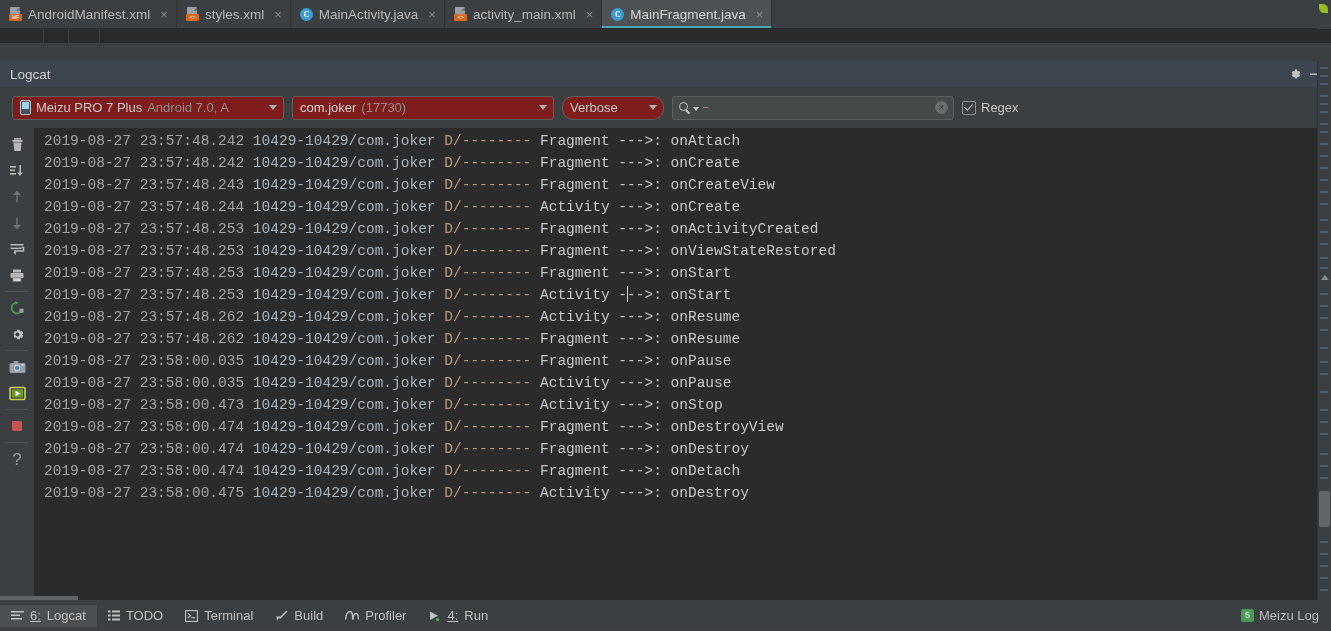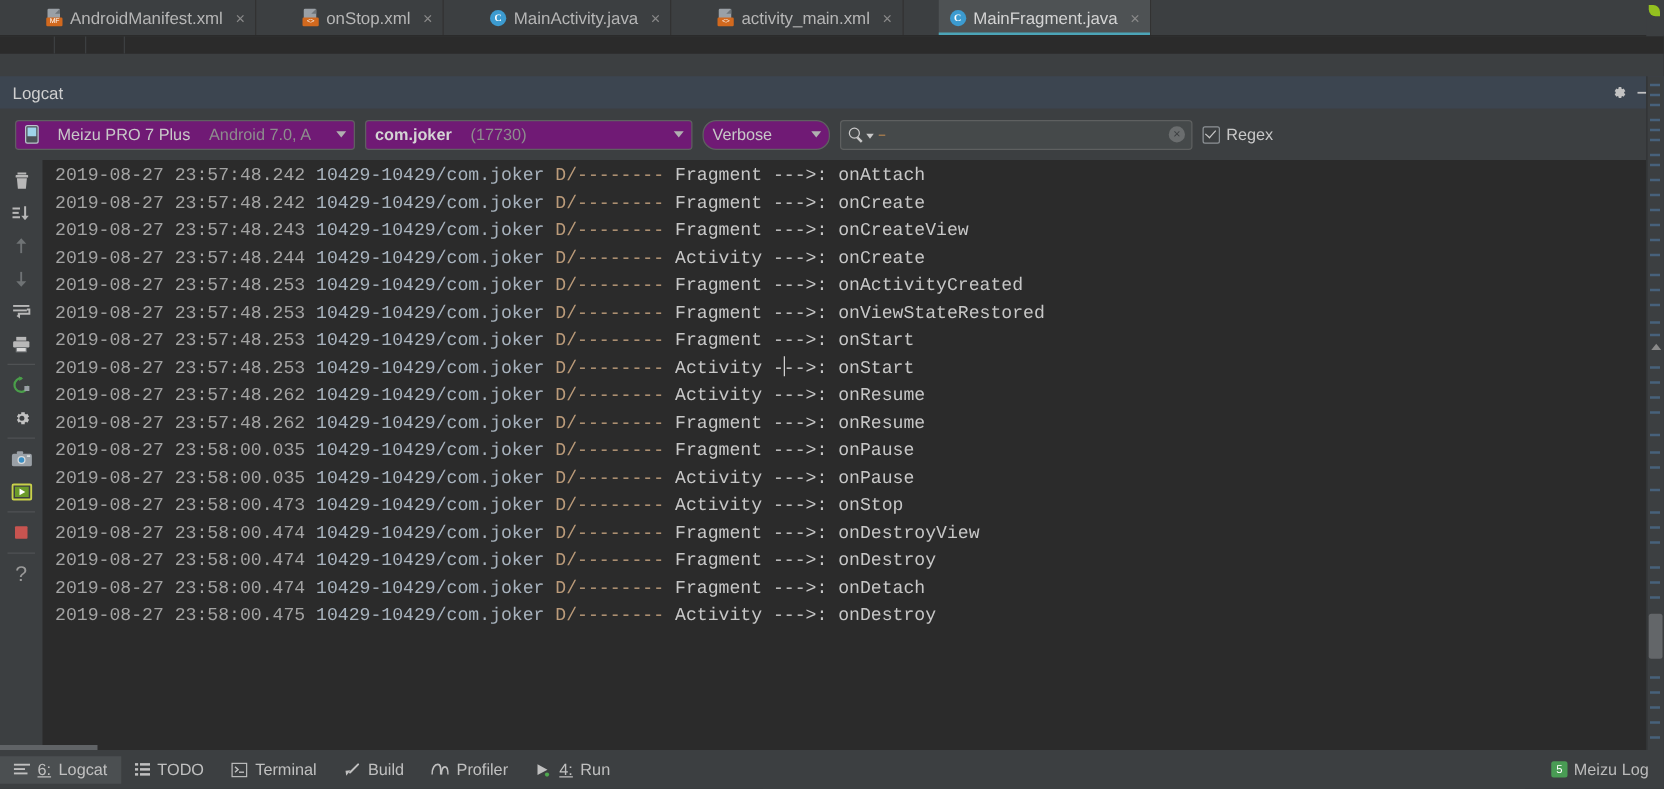--- a/index.html
+++ b/index.html
@@ -15,21 +15,21 @@
   
   .tabbar{
     position:absolute;left:0;top:0;width:1331px;height:29px;
     background:#3c3f41;display:flex;align-items:stretch;
     border-bottom:1px solid #2b2b2b;box-sizing:border-box;
   }
   .tab{
     display:flex;align-items:center;gap:6px;
     padding:0 8px 0 9px;position:relative;
     border-right:1px solid #323232;
-    font-size:13.5px;color:#b6b6b6;white-space:nowrap;margin-left:28px;
+    font-size:13.5px;color:#b6b6b6;white-space:nowrap;
   }
   .tab.active{background:#4e5254;color:#d4d4d4;}
   .tab.active:after{
     content:"";position:absolute;left:0;right:0;bottom:0;height:2px;background:#4ca5b8;
   }
   .tab .close{
     font-size:13px;color:#8a8a8a;line-height:1;margin-left:4px;
     font-family:"Liberation Sans",sans-serif;
   }
   
@@ -82,31 +82,31 @@
   .lc-title{font-size:13.5px;color:#cfcfcf;flex:1;}
   .hicon{width:20px;height:20px;display:flex;align-items:center;justify-content:center;}
 
   
   .lc-toolbar{
     position:absolute;left:0;top:87px;width:1331px;height:41px;
     background:#3c3f41;display:flex;align-items:center;gap:8px;
     padding:0 10px 0 12px;box-sizing:border-box;
   }
   .combo{
-    height:24px;background:#701a75;border:1px solid #5e6060;border-radius:3px;
+    height:24px;background:#7f1d1d;border:1px solid #5e6060;border-radius:3px;
     display:flex;align-items:center;padding:0 6px 0 7px;box-sizing:border-box;
-    font-size:13px;color:#c8c8c8;white-space:nowrap;gap:15px;
+    font-size:13px;color:#c8c8c8;white-space:nowrap;gap:5px;
   }
   .combo .arrow{
     margin-left:auto;width:0;height:0;flex:none;
     border-left:4.5px solid transparent;border-right:4.5px solid transparent;
     border-top:5px solid #b0b0b0;
   }
   .dim{color:#8d8d8d;}
-  .strongpkg{color:#d4d4d4;font-weight:bold;}
+  .strongpkg{color:#d4d4d4;font-weight:normal;}
   #device-combo{width:272px;}
   #process-combo{width:262px;}
   #level-combo{width:102px;border-radius:11px;}
   #filter-combo{width:262px;}
   .phone-ico{
     width:9px;height:13px;border:1.5px solid #b9c4cc;border-radius:2px;
     flex:none;background:#4b5157;position:relative;
   }
   .phone-ico:after{
     content:"";position:absolute;left:1px;right:1px;top:1px;height:7px;background:#9fd4ea;
@@ -226,21 +226,21 @@
           <span class="badge">MF</span>
       </span>
       <span>AndroidManifest.xml</span>
       <span class="close">×</span>
     </div>
     <div class="tab">
       <span class="ficon xml">
         <span class="sheet"></span>
           <span class="badge">&lt;&gt;</span>
       </span>
-      <span>onStop.xml</span>
+      <span>styles.xml</span>
       <span class="close">×</span>
     </div>
     <div class="tab">
       <span class="jicon">C</span>
       <span>MainActivity.java</span>
       <span class="close">×</span>
     </div>
     <div class="tab">
       <span class="ficon xml">
         <span class="sheet"></span>

